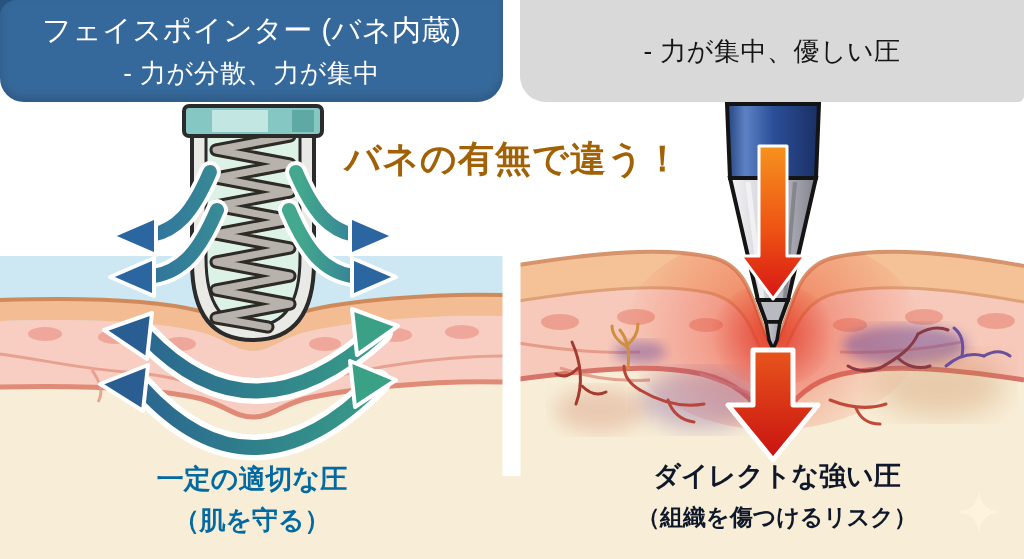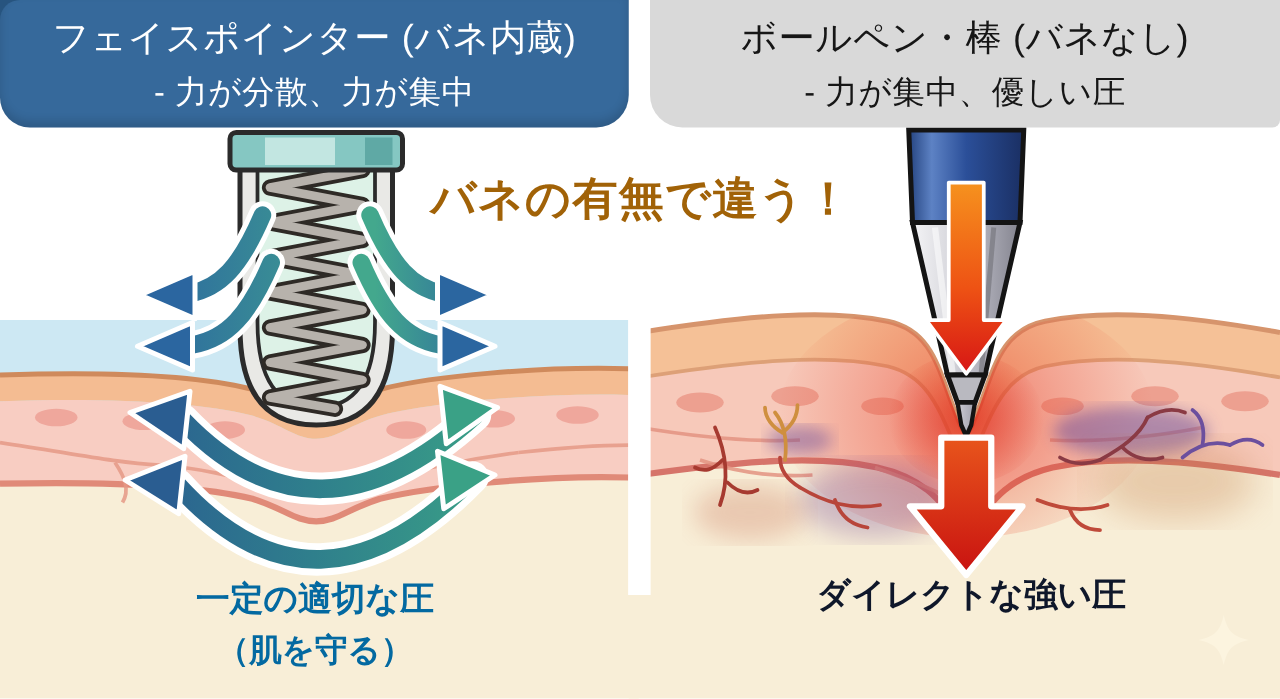--- a/index.html
+++ b/index.html
@@ -252,30 +252,30 @@
   </svg>
 
   <div class="corner-accent"></div>
 
   <div class="banner banner-left">
     <div class="l1">フェイスポインター (バネ内蔵)</div>
     <div class="l2">- 力が分散、力が集中</div>
   </div>
 
   <div class="banner banner-right">
-    <div class="l1">ボールペン・棒 (バネなし)</div>
     <div class="l2">- 力が集中、優しい圧</div>
   </div>
 
   <div class="txt center-title">
     <div>バネの有無で違う！</div>
   </div>
 
   <div class="txt caption-left">
     <div class="l1">一定の適切な圧</div>
     <div class="l2">（肌を守る）</div>
   </div>
 
   <div class="txt caption-right">
     <div class="l1">ダイレクトな強い圧</div>
+    <div class="l2">（組織を傷つけるリスク）</div>
   </div>
 
 </div>
 
 </body></html>

